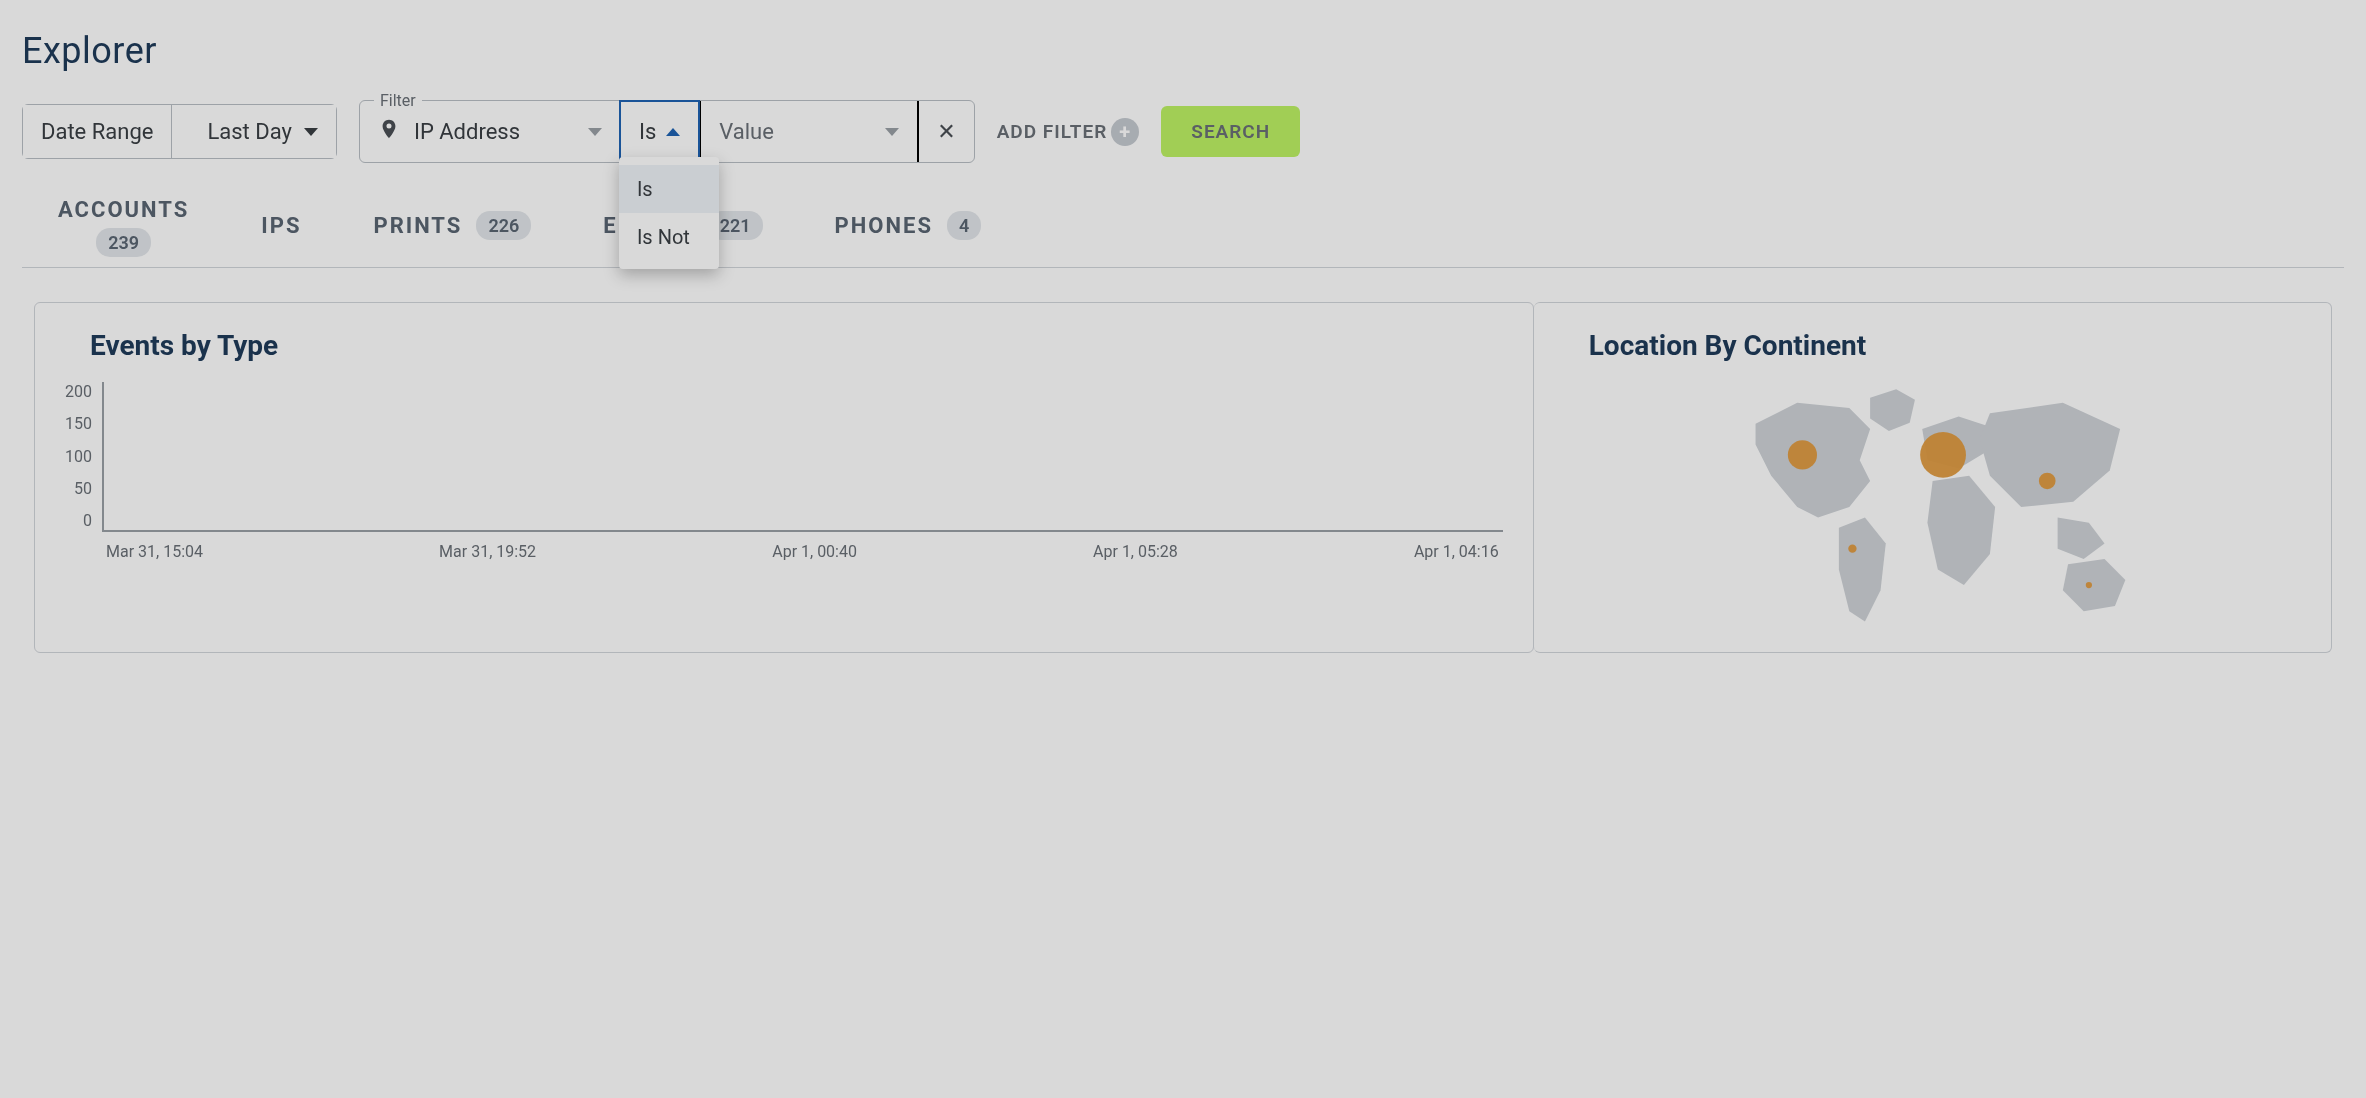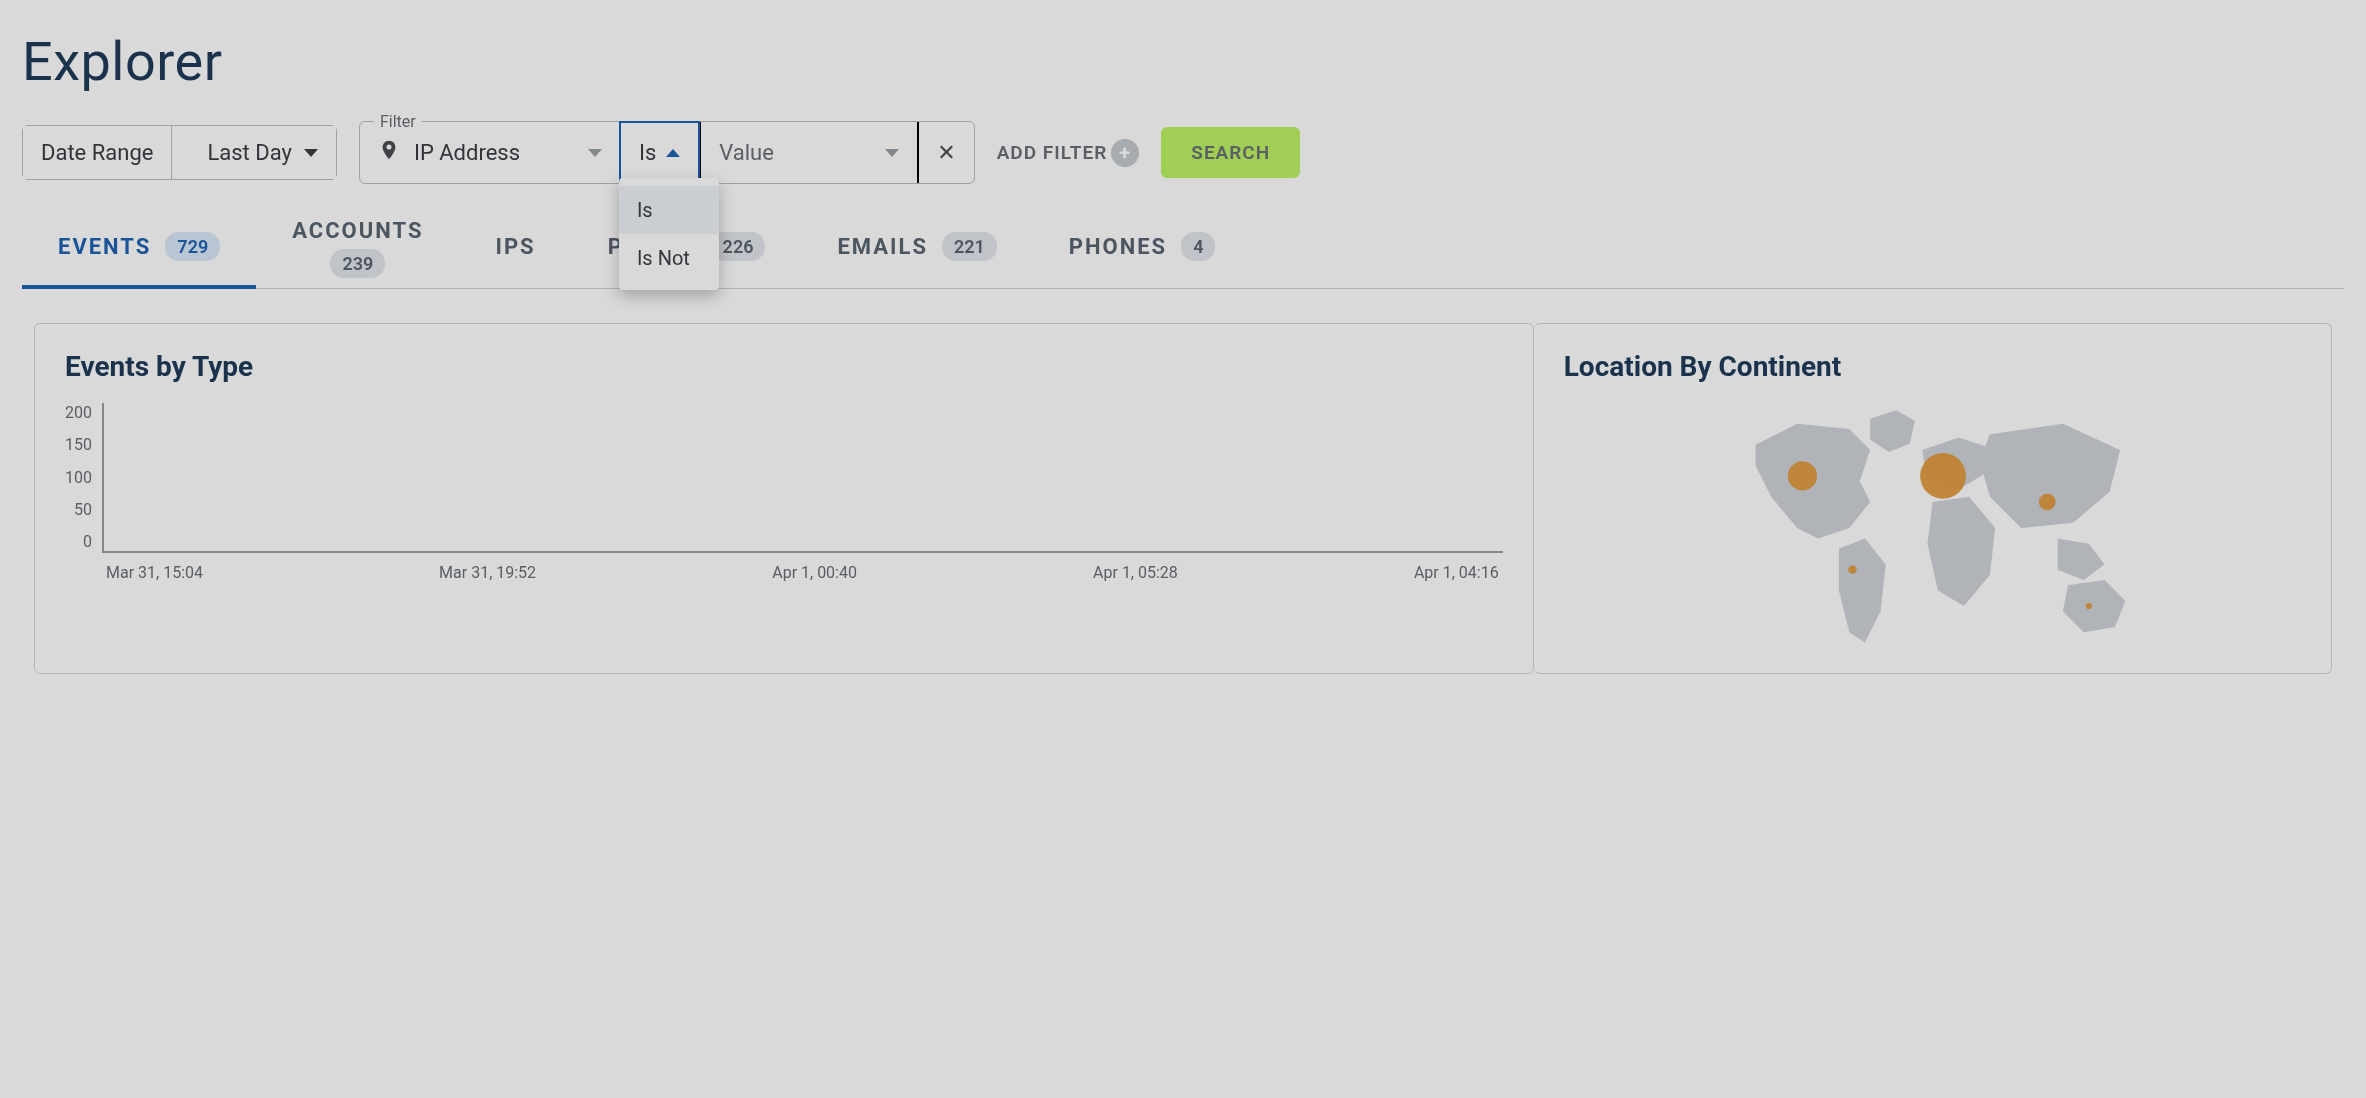--- a/index.html
+++ b/index.html
@@ -13,21 +13,21 @@
     position: absolute; inset: 0;
     background: rgba(0,0,0,0.15);
     pointer-events: none;
     z-index: 5;
   }
   .page {
     padding: 30px 22px 30px 22px;
     position: relative;
   }
   h1.page-title {
-    font-size: 54px;
+    font-size: 36px;
     font-weight: 400;
     color: #1f3b5a;
     letter-spacing: 0.5px;
     margin-bottom: 28px;
   }
 
   
   .filter-row {
     display: flex;
     align-items: center;
@@ -175,20 +175,21 @@
   .cards-row { display: flex; gap: 0; padding: 34px 12px 12px 12px; }
   .card {
     border: 1px solid #d2d6db; border-radius: 6px;
     padding: 26px 30px 20px 30px;
     flex: 1;
     background: #fff;
   }
   .card-title {
     font-size: 28px; font-weight: 700; color: #1f3b5a;
     margin-bottom: 20px;
+    margin-left: 25px;
   }
 
   
   .barchart { display: flex; }
   .y-axis {
     display: flex; flex-direction: column; justify-content: space-between;
     align-items: flex-end; font-size: 16px; color: #6a7077;
     height: 150px; padding-right: 10px; padding-bottom: 2px;
   }
   .plot-wrap { flex: 1; }
@@ -277,24 +278,20 @@
       <span class="plus-circle">+</span>
     </div>
 
     <div class="search-btn">
       <span>SEARCH</span>
     </div>
 
   </div>
 
   <div class="tabs">
-    <div class="tab active">
-      <span>EVENTS</span>
-      <span class="badge">729</span>
-    </div>
     <div class="tab stacked">
       <span>ACCOUNTS</span>
       <span class="badge">239</span>
     </div>
     <div class="tab">
       <span>IPS</span>
     </div>
     <div class="tab">
       <span>PRINTS</span>
       <span class="badge">226</span>

